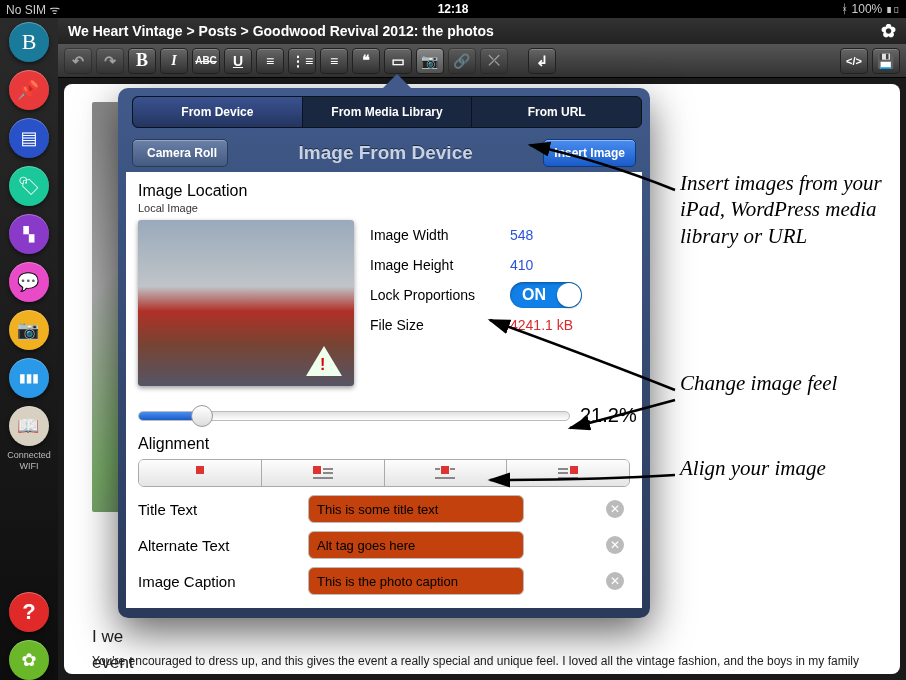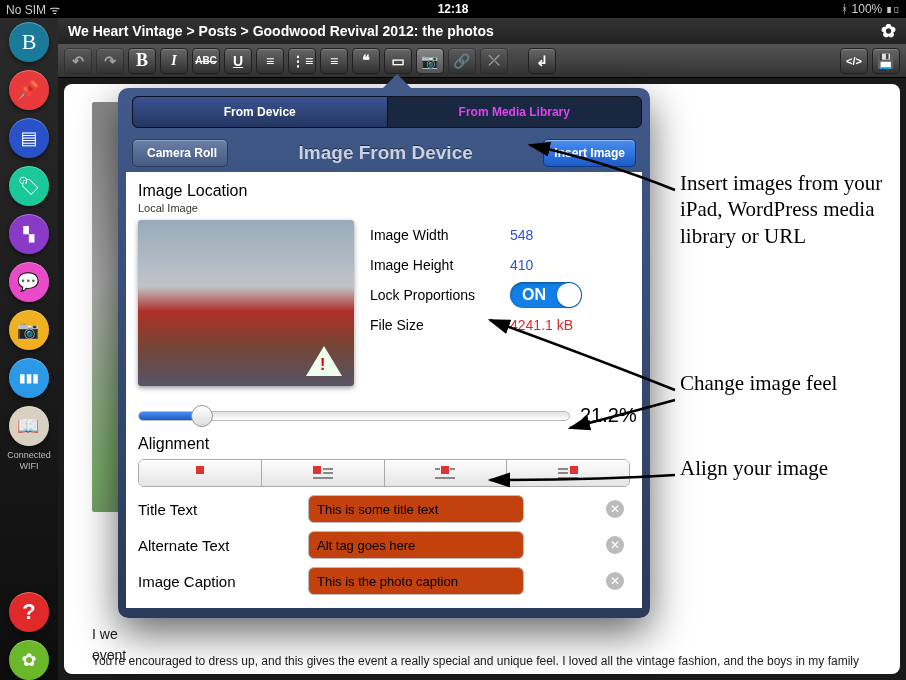--- a/index.html
+++ b/index.html
@@ -24,27 +24,27 @@
 .content { flex:1; display:flex; flex-direction:column; background:#1a1a1a; }
 .breadcrumb { height:26px; background:linear-gradient(#333,#222); color:#fff; display:flex; align-items:center; padding:0 10px; font-size:14px; font-weight:bold; }
 .breadcrumb .spacer { flex:1; }
 .gear-wh { color:#fff; font-size:18px; }
 .toolbar { height:34px; background:linear-gradient(#555,#333); display:flex; align-items:center; padding:0 6px; gap:4px; border-bottom:1px solid #000; }
 .tb-btn { width:28px; height:26px; background:linear-gradient(#666,#333); border:1px solid #222; border-radius:4px; color:#fff; display:flex; align-items:center; justify-content:center; font-size:14px; font-weight:bold; box-shadow:inset 0 1px 0 rgba(255,255,255,.2); }
 .tb-btn.dim { opacity:.5; }
 .toolbar .spacer { flex:1; }
 .editor { flex:1; background:#fff; margin:6px; border-radius:8px; position:relative; padding:18px 28px 10px 28px; overflow:hidden; }
 .editor-img { width:230px; height:410px; background:linear-gradient(135deg,#888 0%,#aaa 30%,#7a6 60%,#667 100%); border-radius:2px; margin-bottom:12px; }
-.editor-text { font-size:14px; color:#222; line-height:1.5; }
+.editor-text { font-size:17px; color:#222; line-height:1.5; }
 
 
 .popover { position:absolute; top:88px; left:118px; width:532px; height:530px; background:linear-gradient(#415a8a,#2a3a5a); border-radius:10px; padding:8px; box-shadow:0 15px 40px rgba(0,0,0,.6); }
 .popover::before { content:""; position:absolute; top:-14px; left:265px; border:14px solid transparent; border-bottom-color:#415a8a; border-top:none; }
 .pop-tabs { height:32px; display:flex; background:#1a2740; border-radius:6px; border:1px solid #0a1220; margin-bottom:6px;margin-left:6px; }
-.pop-tab { flex:1; display:flex; align-items:center; justify-content:center; color:#d946ef; font-size:12px; font-weight:bold; border-right:1px solid #0a1220; }
+.pop-tab { flex:1; display:flex; align-items:center; justify-content:center; color:#ffffff; font-size:12px; font-weight:bold; border-right:1px solid #0a1220; }
 .pop-tab:last-child { border-right:none; }
 .pop-tab.active { background:linear-gradient(#3a5290,#233560); border-radius:6px 0 0 6px; color:#fff; }
 .pop-header { height:38px; display:flex; align-items:center; padding:0 6px;gap:16px; }
 .back-btn { background:linear-gradient(#6a80a8,#455a80); color:#fff; font-size:12px; font-weight:bold; padding:6px 10px 6px 14px; border-radius:5px; border:1px solid #2a3a55; position:relative; box-shadow:inset 0 1px 0 rgba(255,255,255,.3); }
 .back-btn::before { content:""; position:absolute; left:-8px; top:3px; width:18px; height:18px; background:linear-gradient(135deg,#6a80a8,#455a80); transform:rotate(45deg); border-radius:3px; z-index:-1; border-left:1px solid #2a3a55; border-bottom:1px solid #2a3a55; }
 .pop-title { flex:1; text-align:center; color:#c8d2e3; font-size:19px; font-weight:bold; text-shadow:0 -1px 0 rgba(0,0,0,.5); }
 .insert-btn { background:linear-gradient(#4a8ef0,#1a5bc8); color:#fff; font-size:12px; font-weight:bold; padding:6px 10px; border-radius:5px; border:1px solid #0a3a88; box-shadow:inset 0 1px 0 rgba(255,255,255,.4); }
 .pop-body { background:#fff; border-radius:0; height:436px; padding:10px 12px; overflow:hidden; color:#000; position:relative; }
 .section-label { font-size:16px; margin-bottom:2px; }
 .sub-label { font-size:11px; color:#333; margin-bottom:6px; }
@@ -71,21 +71,21 @@
 .align-ico { width:20px; height:14px; position:relative; }
 .align-ico .sq { position:absolute; width:8px; height:8px; background:#d33; top:0; }
 .align-ico .ln { position:absolute; height:2px; background:#888; width:20px; }
 .form-row { display:flex; align-items:center; margin-top:8px; }
 .form-row .lbl { width:170px; font-size:15px; }
 .text-input { flex:1; height:28px; border:1px solid #bbb; border-radius:6px; padding:0 30px 0 8px; font-size:13px; background:#c2410c; position:relative; }
 .input-wrap { flex:1; position:relative; }
 .clear-x { position:absolute; right:6px; top:5px; width:18px; height:18px; background:#bbb; border-radius:50%; color:#fff; text-align:center; font-size:12px; line-height:18px; }
 
 
-.anno { position:absolute; font-family:'Bradley Hand','Comic Sans MS',cursive; font-size:21px; color:#000; line-height:1.25; }
+.anno { position:absolute; font-family:'Bradley Hand','Comic Sans MS',cursive; font-style:italic; font-size:21px; color:#000; line-height:1.25; }
 svg.arrows { position:absolute; top:0; left:0; pointer-events:none; }
 </style>
 </head>
 <body>
 
 <div class="status-bar">
   <div class="left"><span>No SIM</span> <span>ᯤ</span></div>
   <div class="center">12:18</div>
   <div class="right"><span>ᚼ</span> <span>100%</span> <span>▮▯</span></div>
 </div>
@@ -146,20 +146,21 @@
       </div>
       <div class="editor-text" style="position:absolute;left:28px;bottom:4px;right:28px;white-space:nowrap;font-size:12px">You're encouraged to dress up, and this gives the event a really special and unique feel. I loved all the vintage fashion, and the boys in my family</div>
     </div>
   </div>
 </div>
 
 <div class="popover">
   <div class="pop-tabs">
     <div class="pop-tab active">From Device</div>
     <div class="pop-tab">From Media Library</div>
+    <div class="pop-tab">From URL</div>
   </div>
   <div class="pop-header">
     <div class="back-btn">Camera Roll</div>
     <div class="pop-title">Image From Device</div>
     <div class="insert-btn">Insert Image</div>
   </div>
   <div class="pop-body">
     <div class="section-label">Image Location</div>
     <div class="sub-label">Local Image</div>
     <div class="img-row">

